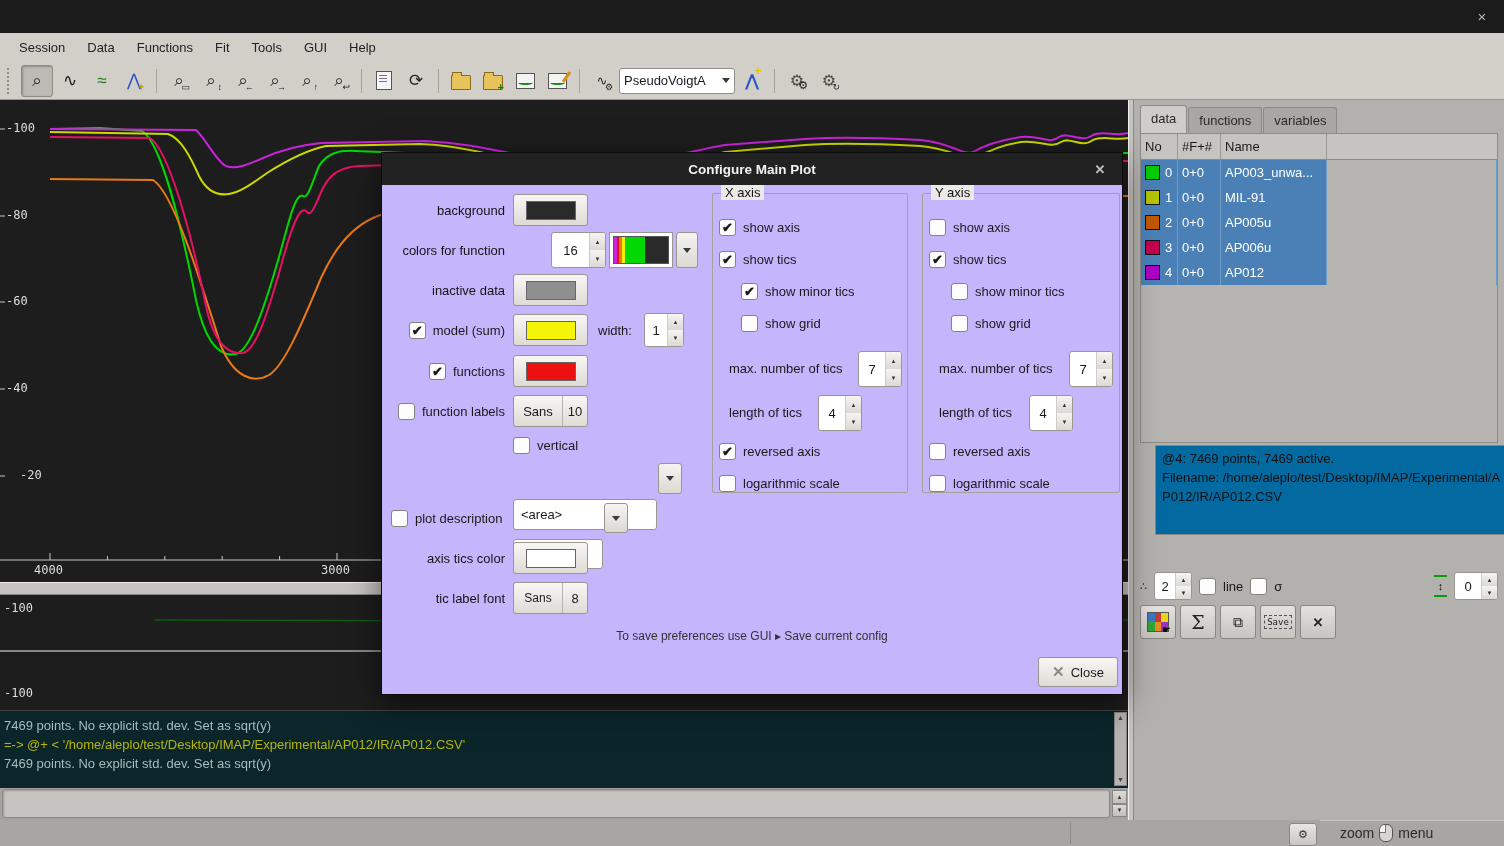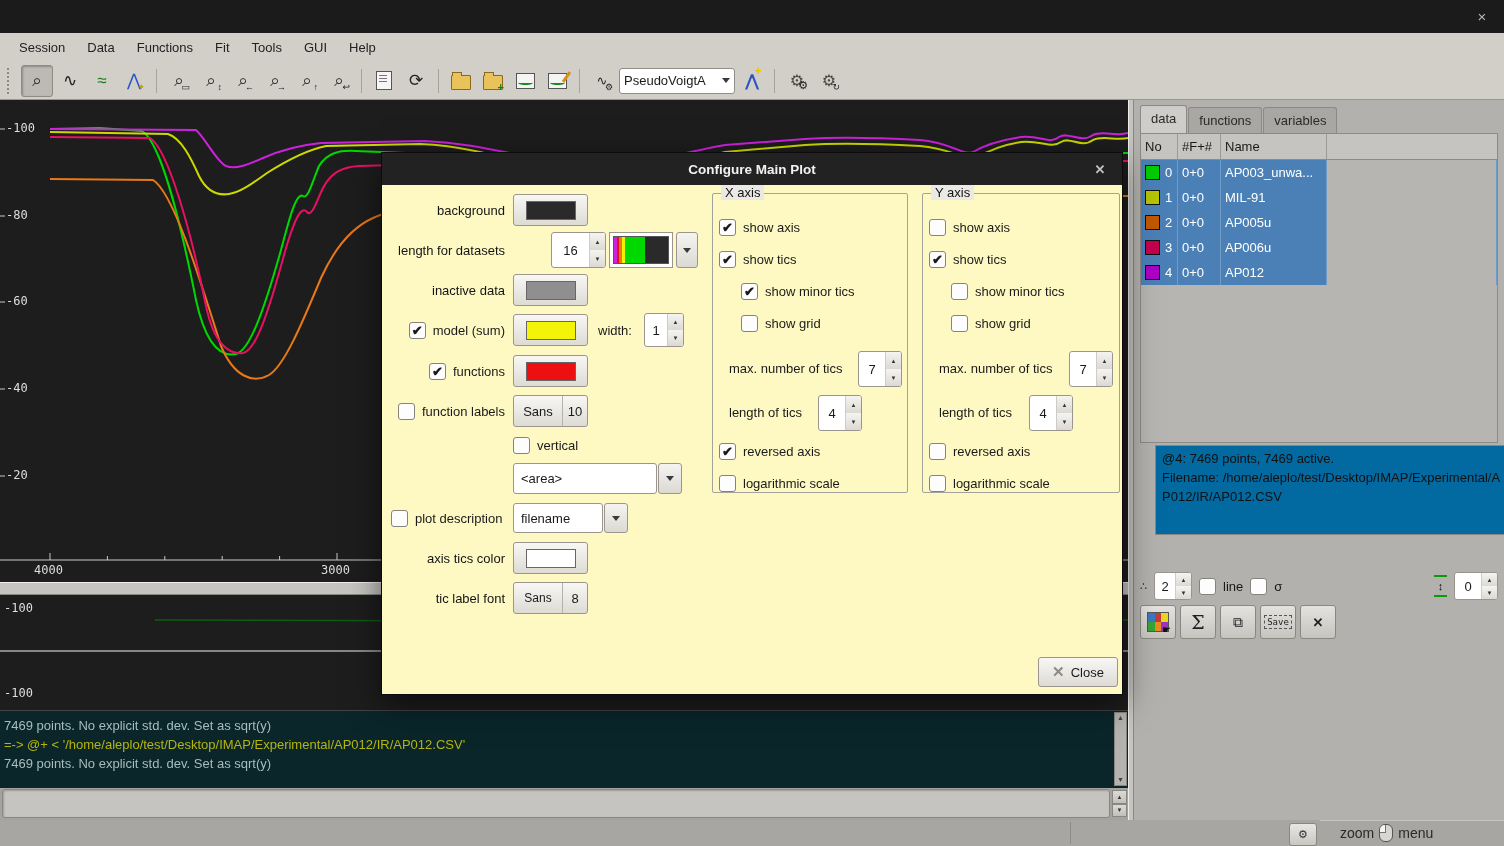--- a/index.html
+++ b/index.html
@@ -86,21 +86,21 @@
   .sqbtn{width:34px;height:32px;background:linear-gradient(#e4e2de,#c6c4bf);border:1px solid #8a8783;
          border-radius:3px;display:flex;align-items:center;justify-content:center;color:#222;}
   .grid-ico{width:20px;height:18px;border:1px solid #555;position:relative;
     background-image:linear-gradient(90deg,#3a78c2 0 33%,#c23a3a 33% 66%,#e8d71e 66%),
                      linear-gradient(90deg,#35a435 0 33%,#e88a1e 33% 66%,#9a35c2 66%);
     background-size:100% 50%;background-repeat:no-repeat;background-position:top,bottom;}
   .grid-ico::after{content:"☛";position:absolute;right:-3px;bottom:-4px;font-size:10px;color:#111;}
   .rename-ico{font-family:"DejaVu Sans Mono",monospace;font-size:9px;border:1px dashed #555;padding:1px 2px;}
 
   
-  .dialog{left:381px;top:152px;width:742px;height:543px;background:#fef9c3;border:1px solid #0c0c0c;
+  .dialog{left:381px;top:152px;width:742px;height:543px;background:#c4b5fd;border:1px solid #0c0c0c;
           box-shadow:0 10px 30px rgba(0,0,0,.55);box-sizing:border-box;z-index:50;}
   .dlg-title{position:absolute;left:0;top:0;width:100%;height:32px;background:#222;display:flex;
              align-items:center;justify-content:center;color:#f2f2f2;font-weight:bold;font-size:13.5px;}
   .dlg-close{position:absolute;right:10px;top:0;height:32px;width:24px;display:flex;align-items:center;
              justify-content:center;color:#c2c2c2;font-size:13px;}
   .dlg-body{position:absolute;left:0;top:32px;width:740px;height:509px;}
   .drow{position:absolute;display:flex;align-items:center;}
   .dlabel{position:absolute;width:123px;text-align:right;color:#141414;}
   .pbtn{background:linear-gradient(#f8f7f4,#dedbd5);border:1px solid #9a968f;border-radius:3px;
         box-sizing:border-box;display:flex;align-items:center;justify-content:center;}
@@ -110,21 +110,21 @@
       display:inline-flex;align-items:center;justify-content:center;box-sizing:border-box;}
   .cb.checked::after{content:"✔";font-size:13px;font-weight:bold;color:#1a1a1a;line-height:1;}
   .cbl{margin-left:7px;white-space:nowrap;}
   .spin{display:inline-flex;background:#fff;border:1px solid #9a968f;border-radius:3px;overflow:hidden;box-sizing:border-box;}
   .spin .val{flex:1;display:flex;align-items:center;justify-content:center;padding:0 4px;}
   .spin .btns{display:flex;flex-direction:column;width:15px;border-left:1px solid #cfccc7;}
   .spin .btns span{flex:1;display:flex;align-items:center;justify-content:center;background:linear-gradient(#f5f4f1,#dcd9d3);}
   .su::before{content:"▲";font-size:6px;color:#333;}
   .sd::before{content:"▼";font-size:6px;color:#333;}
   .cmbfield{background:#fff;border:1px solid #9a968f;border-radius:3px;box-sizing:border-box;
-            display:flex;align-items:center;padding:0 7px;}
+            display:flex;align-items:center;padding:0 7px;margin-top:36px;}
   .cmbarr{background:linear-gradient(#f5f4f1,#dcd9d3);border:1px solid #9a968f;border-radius:3px;
           box-sizing:border-box;display:flex;align-items:center;justify-content:center;}
   .group{position:absolute;border:1px solid #a5a29b;border-radius:2px;}
   .gtitle{position:absolute;top:-9px;left:8px;background:#ebe9e5;padding:0 4px;color:#141414;}
   .grow{position:absolute;left:6px;display:flex;align-items:center;}
   .note{position:absolute;width:100%;text-align:center;color:#333;font-size:12px;}
   .closebtn{position:absolute;width:80px;height:30px;gap:6px;font-size:13px;}
   .xglyph{color:#8d8a85;font-weight:bold;font-size:15px;}
   .fontbtn{width:75px;height:32px;display:flex;align-items:stretch;}
   .fontbtn .fname{flex:1;display:flex;align-items:center;justify-content:center;}
@@ -309,21 +309,21 @@
       <path d="M 50 32 L 168 34 C 181 38 191 58 199 76 C 206 90 216 96 229 94 C 241 92 253 83 267 73 C 286 61 306 50 326 46 L 420 44 C 470 46 505 59 545 70 C 575 78 605 80 635 76 C 665 71 695 60 725 52 L 805 45 C 845 42 885 44 920 46 C 950 48 966 61 976 58 C 986 52 1001 45 1021 42 C 1041 40 1051 49 1061 42 C 1071 36 1081 49 1093 40 C 1103 35 1116 41 1128 38" fill="none" stroke="#ccd800" stroke-width="2" stroke-linejoin="round"></path>
       <path d="M 50 79 L 153 80 C 173 92 199 176 221 246 C 234 277 253 284 269 275 C 284 266 301 226 321 178 C 336 145 353 127 373 118 C 391 110 411 106 431 103 L 610 98 L 1128 96" fill="none" stroke="#e87818" stroke-width="2" stroke-linejoin="round"></path>
       <path d="M 50 37 L 150 38 C 168 49 191 131 206 206 C 214 244 229 255 243 253 C 256 251 269 210 284 155 C 294 120 301 105 307 112 C 312 118 317 100 323 88 C 331 72 343 67 359 66 L 430 64 L 1128 61" fill="none" stroke="#e81064" stroke-width="2" stroke-linejoin="round"></path>
       <path d="M 50 29 L 196 30 C 206 39 216 61 226 66 C 236 70 249 64 263 58 C 281 50 301 45 321 43 L 425 41 C 472 43 505 53 545 60 C 575 66 605 68 635 64 C 665 59 695 50 725 45 L 805 39 C 845 36 885 38 920 40 C 950 42 963 56 973 52 C 983 46 1001 40 1021 37 C 1041 35 1049 45 1059 37 C 1069 31 1081 44 1093 35 C 1103 30 1116 37 1128 33" fill="none" stroke="#cc22dd" stroke-width="2" stroke-linejoin="round"></path>
     </svg>
   <div id="ylabels">
       <span class="ticklabel" style="left: 6px; top: 21px;">-100</span>
       <span class="ticklabel" style="left: 6px; top: 108px;">-80</span>
       <span class="ticklabel" style="left: 6px; top: 194px;">-60</span>
       <span class="ticklabel" style="left: 6px; top: 281px;">-40</span>
-      <span class="ticklabel" style="left: 6px; top: 368px;">-20</span>
+      <span class="ticklabel" style="left: 20px; top: 368px;">-20</span>
     </div>
   <div id="xlabels">
       <span class="ticklabel" style="left: 34px; top: 463px;">4000</span>
       <span class="ticklabel" style="left: 321px; top: 463px;">3000</span>
     </div>
 </div>
 
 <div class="abs splitter-h"></div>
 
 <div class="abs auxplot1">
@@ -480,21 +480,21 @@
     <span>Configure Main Plot</span>
     <span class="dlg-close">✕</span>
   </div>
   <div class="dlg-body">
 
     <span class="dlabel" style="top:18px;">background</span>
     <span class="pbtn swbtn abs" style="left:131px;top:9px;">
       <span class="swin" style="background-color: rgb(42, 42, 42);"></span>
     </span>
 
-    <span class="dlabel" style="top:58px;">length for datasets</span>
+    <span class="dlabel" style="top:58px;">colors for function</span>
     <span class="spin abs" style="left:169px;top:47px;width:55px;height:36px;">
       <span class="val">16</span>
       <span class="btns">
           <span class="su"></span>
           <span class="sd"></span>
         </span>
     </span>
     <span class="strip abs" style="left:227px;top:47px;width:64px;height:36px;">
       <span class="strip-in" id="color-strip" style="display: block; background: linear-gradient(90deg, rgb(204, 34, 221) 0%, rgb(204, 34, 221) 5%, rgb(232, 16, 16) 5%, rgb(232, 16, 16) 10%, rgb(232, 120, 24) 10%, rgb(232, 120, 24) 14%, rgb(240, 240, 0) 14%, rgb(240, 240, 0) 21%, rgb(0, 216, 0) 21%, rgb(0, 216, 0) 57%, rgb(42, 42, 42) 57%, rgb(42, 42, 42) 100%);"></span>
     </span>
@@ -567,20 +567,21 @@
     <span class="pbtn swbtn abs" style="left:131px;top:357px;">
       <span class="swin" style="background-color: rgb(255, 255, 255);"></span>
     </span>
 
     <span class="dlabel" style="top:406px;">tic label font</span>
     <span class="pbtn fontbtn abs" style="left:131px;top:397px;">
       <span class="fname" style="font-size:12px;">Sans</span>
       <span class="fsize">8</span>
     </span>
 
+    <span class="note" style="top:444px;">To save preferences use GUI ▸ Save current config</span>
 
     <span class="pbtn closebtn" style="left:656px;top:472px;">
       <span class="xglyph">✕</span>
       <span>Close</span>
     </span>
 
     <div class="group" style="left:330px;top:8px;width:194px;height:298px;">
       <span class="gtitle">X axis</span>
       <span class="grow" style="top:25px;">
         <span class="cb checked"></span>

